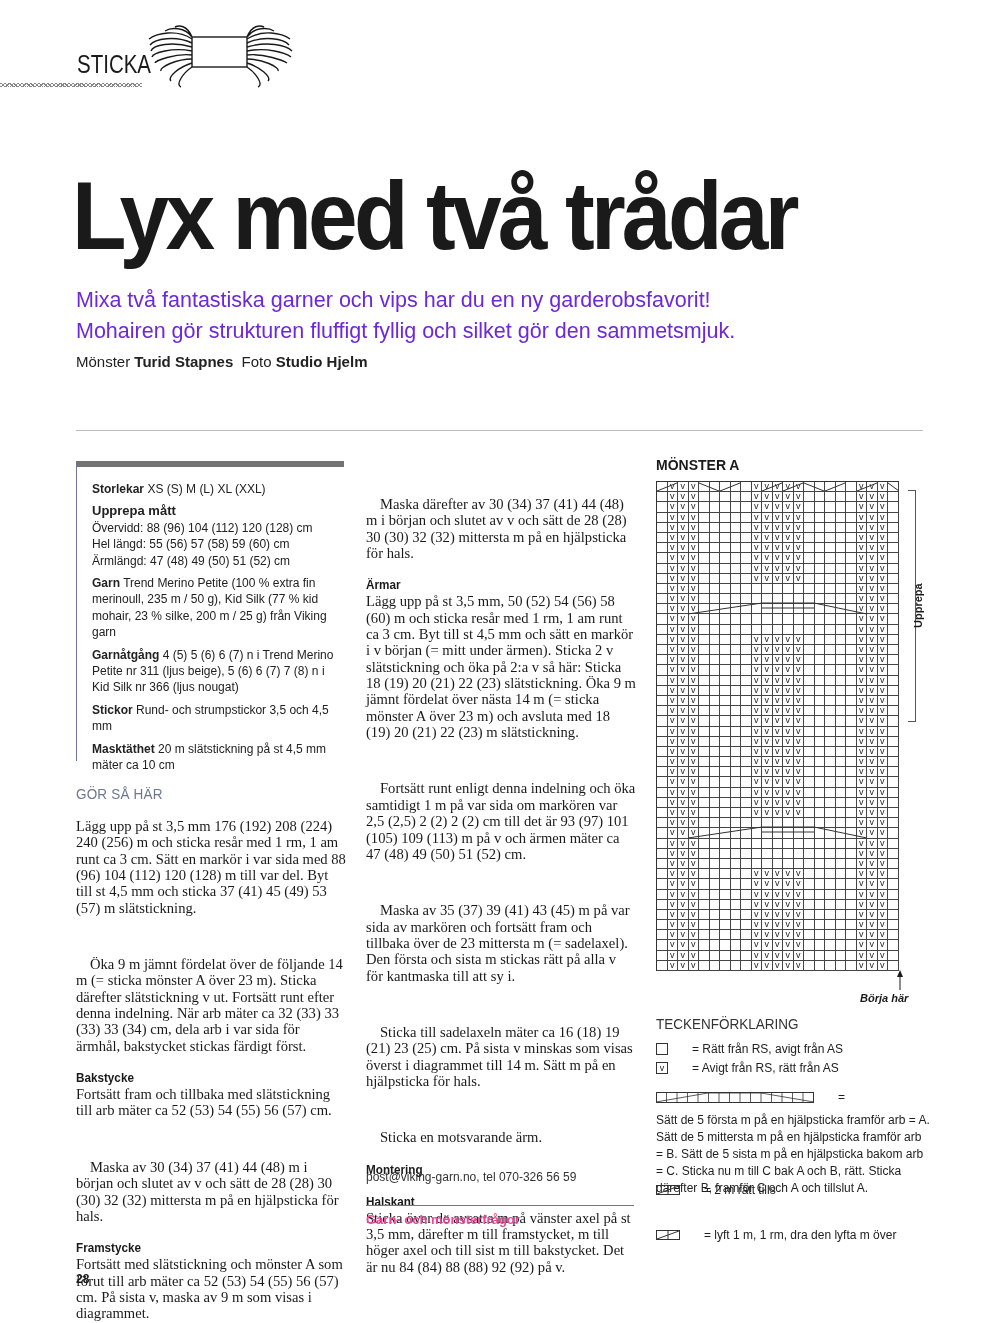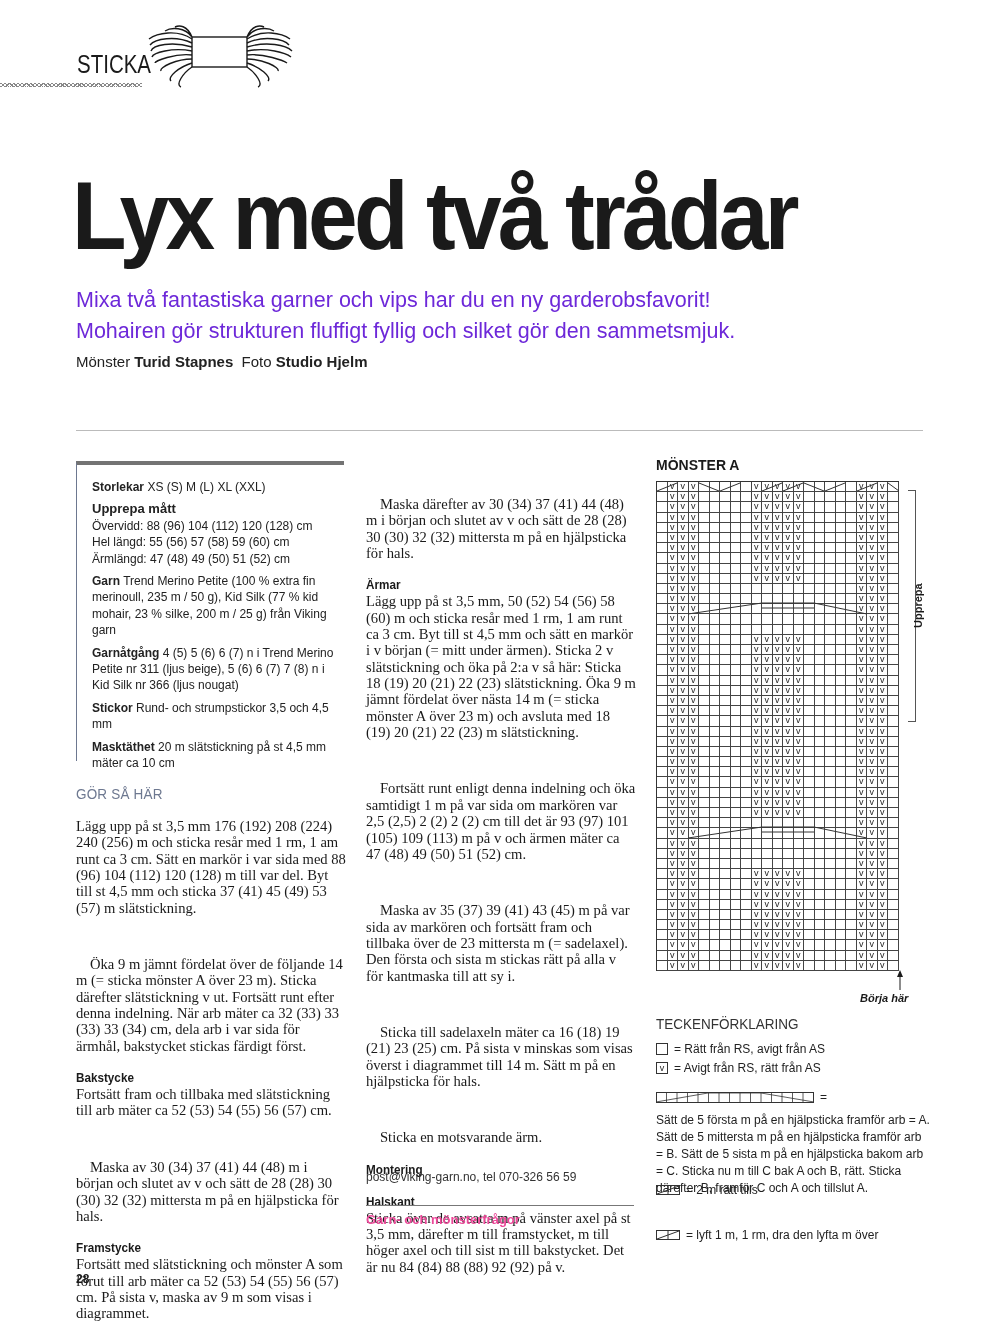--- a/index.html
+++ b/index.html
@@ -10,21 +10,21 @@
   .section-rule { position: absolute; left: 0; top: 83px; width: 142px; height: 4px;
     background-image: repeating-linear-gradient(45deg, #888 0 1px, transparent 1px 3px), repeating-linear-gradient(-45deg, #888 0 1px, transparent 1px 3px); }
   .skein { position: absolute; left: 147px; top: 25px; width: 148px; height: 66px; }
 
   .title { position: absolute; left: 72px; top: 168px; font-family: "Liberation Sans", sans-serif; font-weight: bold; font-size: 96px; letter-spacing: -4px; color: #1a1a1a; line-height: 1; transform: scaleX(0.93); transform-origin: left top; white-space: nowrap; }
   .lead { position: absolute; left: 76px; top: 285px; width: 760px; font-size: 21.5px; line-height: 31px; color: #6d28d9; }
   .credits { position: absolute; left: 76px; top: 353px; font-size: 15px; color: #222; }
   .credits b { font-weight: bold; }
   .top-rule { position: absolute; left: 76px; top: 430px; width: 847px; height: 1px; background: #bbb; }
 
-  .factbox { position: absolute; left: 76px; top: 461px; width: 268px; padding: 14px 0 0 15px; border-left: 1px solid #6d7890; border-top: 4px solid #737373; font-size: 12px; line-height: 16.4px; color: #222; height: 300px; }
+  .factbox { position: absolute; left: 76px; top: 461px; width: 268px; padding: 14px 0 0 15px; border-left: 1px solid #6d7890; border-top: 6px solid #737373; font-size: 12px; line-height: 16.4px; color: #222; height: 300px; }
   .factbox p { margin-bottom: 6px; }
   .factbox b { font-weight: bold; }
 
   .howto-head { position: absolute; left: 76px; top: 785px; font-size: 15px; color: #6d7890; letter-spacing: 0.2px; transform: scaleX(0.9); transform-origin: left top; }
 
   .serif { font-family: "Liberation Serif", serif; font-size: 14.6px; line-height: 16.35px; color: #1a1a1a; }
   .col1 { position: absolute; left: 76px; top: 818px; width: 270px; }
   .col2 { position: absolute; left: 366px; top: 456px; width: 270px; }
   .serif p { text-align: left; }
   .serif .ind { text-indent: 14px; margin-top: 40px; }
@@ -41,21 +41,21 @@
   .chart { position: absolute; left: 656px; top: 481px; }
   .grid { display: grid; grid-template-columns: repeat(23, 10.5px); grid-auto-rows: 10.2px; border-top: 1.5px solid #333; border-left: 1.5px solid #333; }
   .cell { border-right: 1px solid #444; border-bottom: 1px solid #444; font-size: 9px; line-height: 9px; text-align: center; color: #222; font-family: "Liberation Sans", sans-serif; }
   .bracket { position: absolute; left: 908px; top: 490px; width: 8px; height: 232px; border: 1px solid #555; border-left: none; }
   .bracket-label { position: absolute; left: 910px; top: 600px; font-size: 11px; font-weight: bold; transform: rotate(-90deg); transform-origin: left top; white-space: nowrap; }
   .start-arrow { position: absolute; left: 897px; top: 970px; width: 6px; height: 20px; }
   .start-label { position: absolute; left: 860px; top: 992px; font-size: 11px; font-weight: bold; font-style: italic; }
   .cable-overlay { position: absolute; left: 656px; top: 481px; width: 244px; height: 492px; pointer-events: none; }
 
   .legend-head { position: absolute; left: 656px; top: 1015px; font-size: 15px; color: #333; transform: scaleX(0.9); transform-origin: left top; }
-  .legend-row { position: absolute; left: 656px; font-size: 12px; color: #222; display: flex; align-items: center; gap: 6px; }
+  .legend-row { position: absolute; left: 656px; font-size: 12px; color: #222; display: flex; align-items: center; gap: 24px; }
   .sym-box { width: 12px; height: 12px; border: 1px solid #333; display: inline-block; font-size: 9px; line-height: 10px; text-align: center; }
   .legend-desc { position: absolute; left: 656px; top: 1112px; width: 275px; font-size: 12px; line-height: 17px; color: #222; }
   .sym-2 { width: 24px; height: 10px; }
 </style>
 </head>
 <body>
 
 <div class="section-tag">STICKA</div>
 <div class="section-rule"></div>
 <svg class="skein" viewBox="0 0 148 66">

